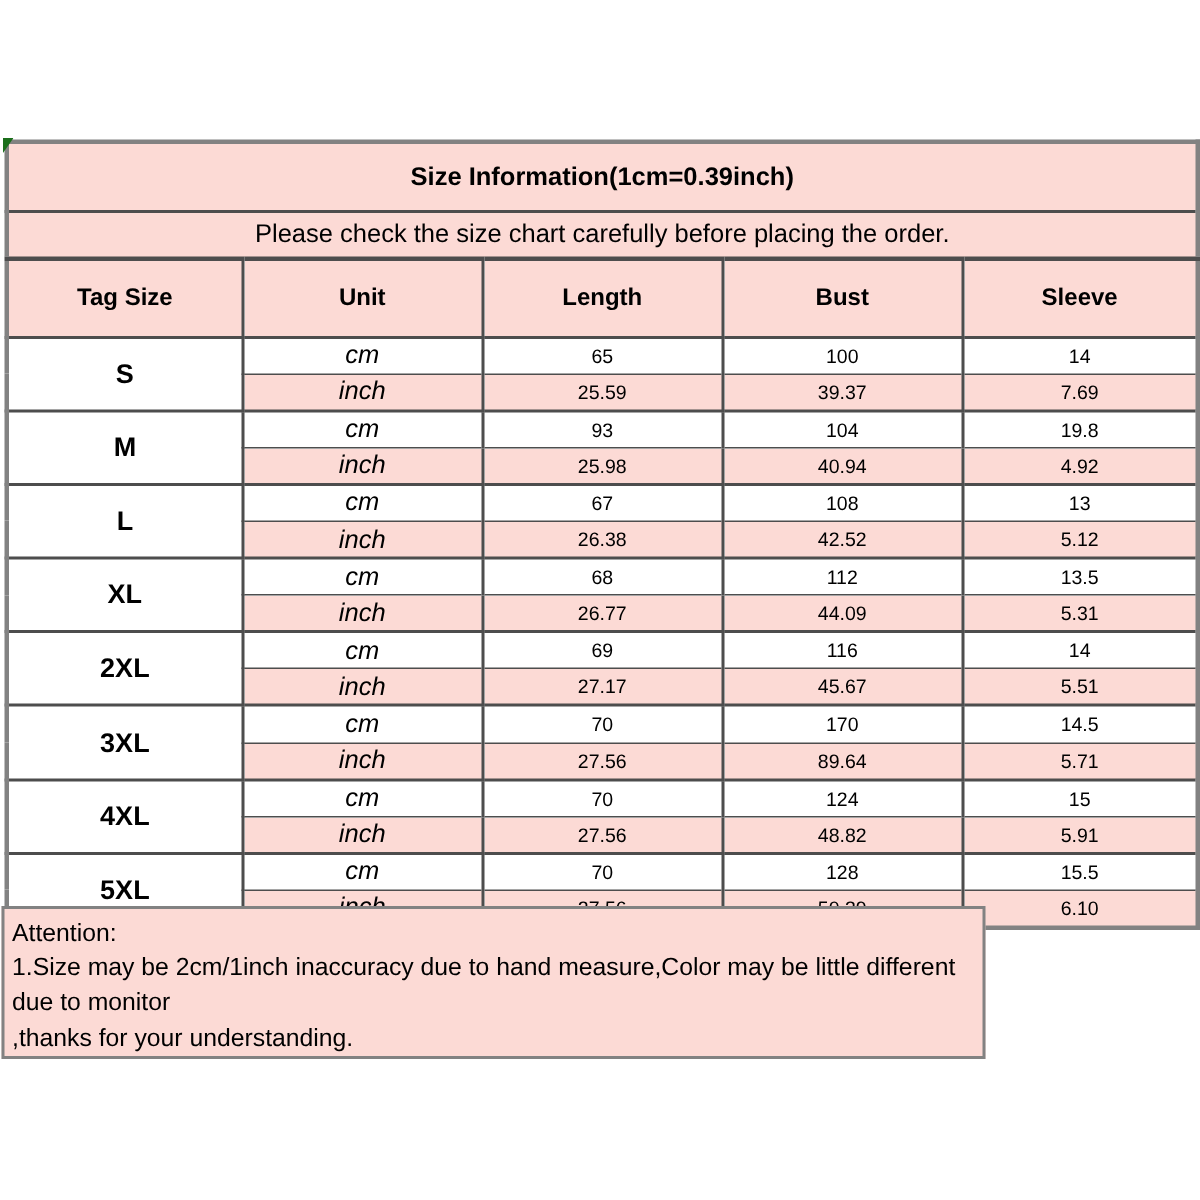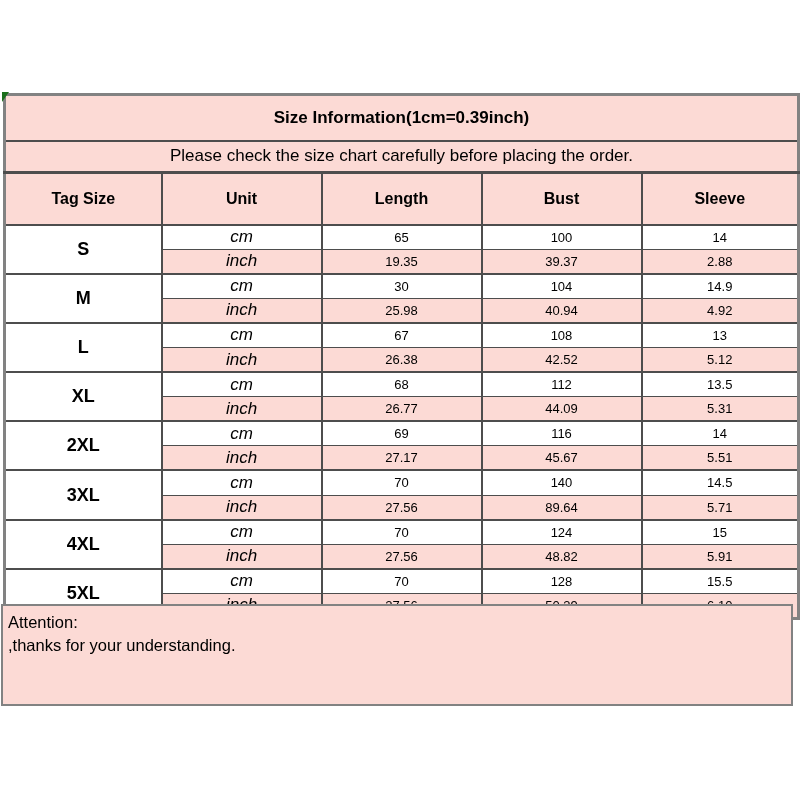--- a/index.html
+++ b/index.html
@@ -36,21 +36,21 @@
   td.tag-cell{background:#ffffff;font-weight:bold;font-size:18px;border-bottom-width:2px !important;}
   td.unit-cell{font-size:17px;font-style:italic;}
   td.num-cell{font-size:13px;}
   
   .corner-mark{
     position:absolute;left:2px;top:92px;width:7px;height:10px;
     background:var(--green);clip-path:polygon(0 0,100% 0,0 100%);z-index:5;
   }
   
   .attention{
-    position:absolute;left:1px;top:604px;width:792px;height:102px;
+    position:absolute;left:1px;top:604px;width:656px;height:102px;
     box-sizing:border-box;background:var(--pink);border:2px solid var(--outer);
     padding:5px 4px 0 5px;font-size:16.5px;line-height:23.2px;text-align:left;
   }
 </style>
 </head>
 <body>
 
 <div class="corner-mark"></div>
 
 <table class="size-table">
@@ -78,30 +78,30 @@
 
   <tr class="cm-row">
         <td class="tag-cell" rowspan="2">S</td>
         <td class="unit-cell">cm</td>
         <td class="num-cell">65</td>
         <td class="num-cell">100</td>
         <td class="num-cell">14</td>
       </tr>
       <tr class="inch-row">
         <td class="unit-cell">inch</td>
-        <td class="num-cell">19.35</td>
+        <td class="num-cell">25.59</td>
         <td class="num-cell">39.37</td>
-        <td class="num-cell">2.88</td>
+        <td class="num-cell">7.69</td>
       </tr>
       <tr class="cm-row">
         <td class="tag-cell" rowspan="2">M</td>
         <td class="unit-cell">cm</td>
-        <td class="num-cell">30</td>
+        <td class="num-cell">93</td>
         <td class="num-cell">104</td>
-        <td class="num-cell">14.9</td>
+        <td class="num-cell">19.8</td>
       </tr>
       <tr class="inch-row">
         <td class="unit-cell">inch</td>
         <td class="num-cell">25.98</td>
         <td class="num-cell">40.94</td>
         <td class="num-cell">4.92</td>
       </tr>
       <tr class="cm-row">
         <td class="tag-cell" rowspan="2">L</td>
         <td class="unit-cell">cm</td>
@@ -138,21 +138,21 @@
       <tr class="inch-row">
         <td class="unit-cell">inch</td>
         <td class="num-cell">27.17</td>
         <td class="num-cell">45.67</td>
         <td class="num-cell">5.51</td>
       </tr>
       <tr class="cm-row">
         <td class="tag-cell" rowspan="2">3XL</td>
         <td class="unit-cell">cm</td>
         <td class="num-cell">70</td>
-        <td class="num-cell">140</td>
+        <td class="num-cell">170</td>
         <td class="num-cell">14.5</td>
       </tr>
       <tr class="inch-row">
         <td class="unit-cell">inch</td>
         <td class="num-cell">27.56</td>
         <td class="num-cell">89.64</td>
         <td class="num-cell">5.71</td>
       </tr>
       <tr class="cm-row">
         <td class="tag-cell" rowspan="2">4XL</td>
@@ -178,14 +178,15 @@
         <td class="unit-cell">inch</td>
         <td class="num-cell">27.56</td>
         <td class="num-cell">50.39</td>
         <td class="num-cell">6.10</td>
       </tr>
     </tbody>
 </table>
 
 <div class="attention">
   <div>Attention:</div>
+  <div>1.Size may be 2cm/1inch inaccuracy due to hand measure,Color may be little different due to monitor</div>
   <div>,thanks for your understanding.</div>
 </div>
 
 </body></html>

